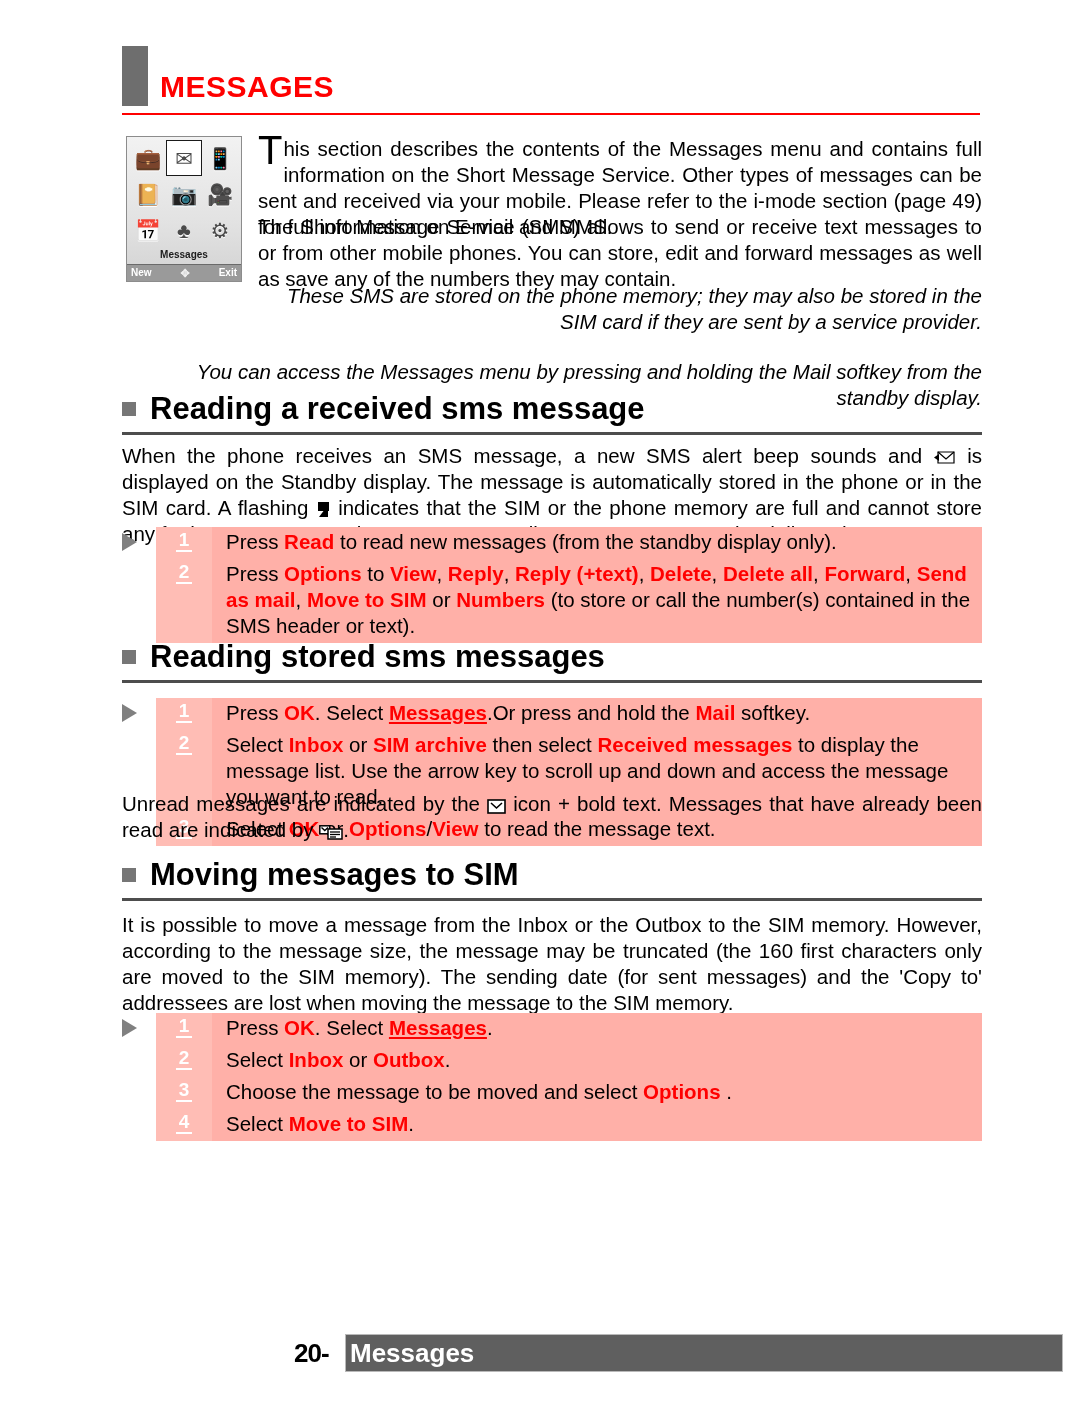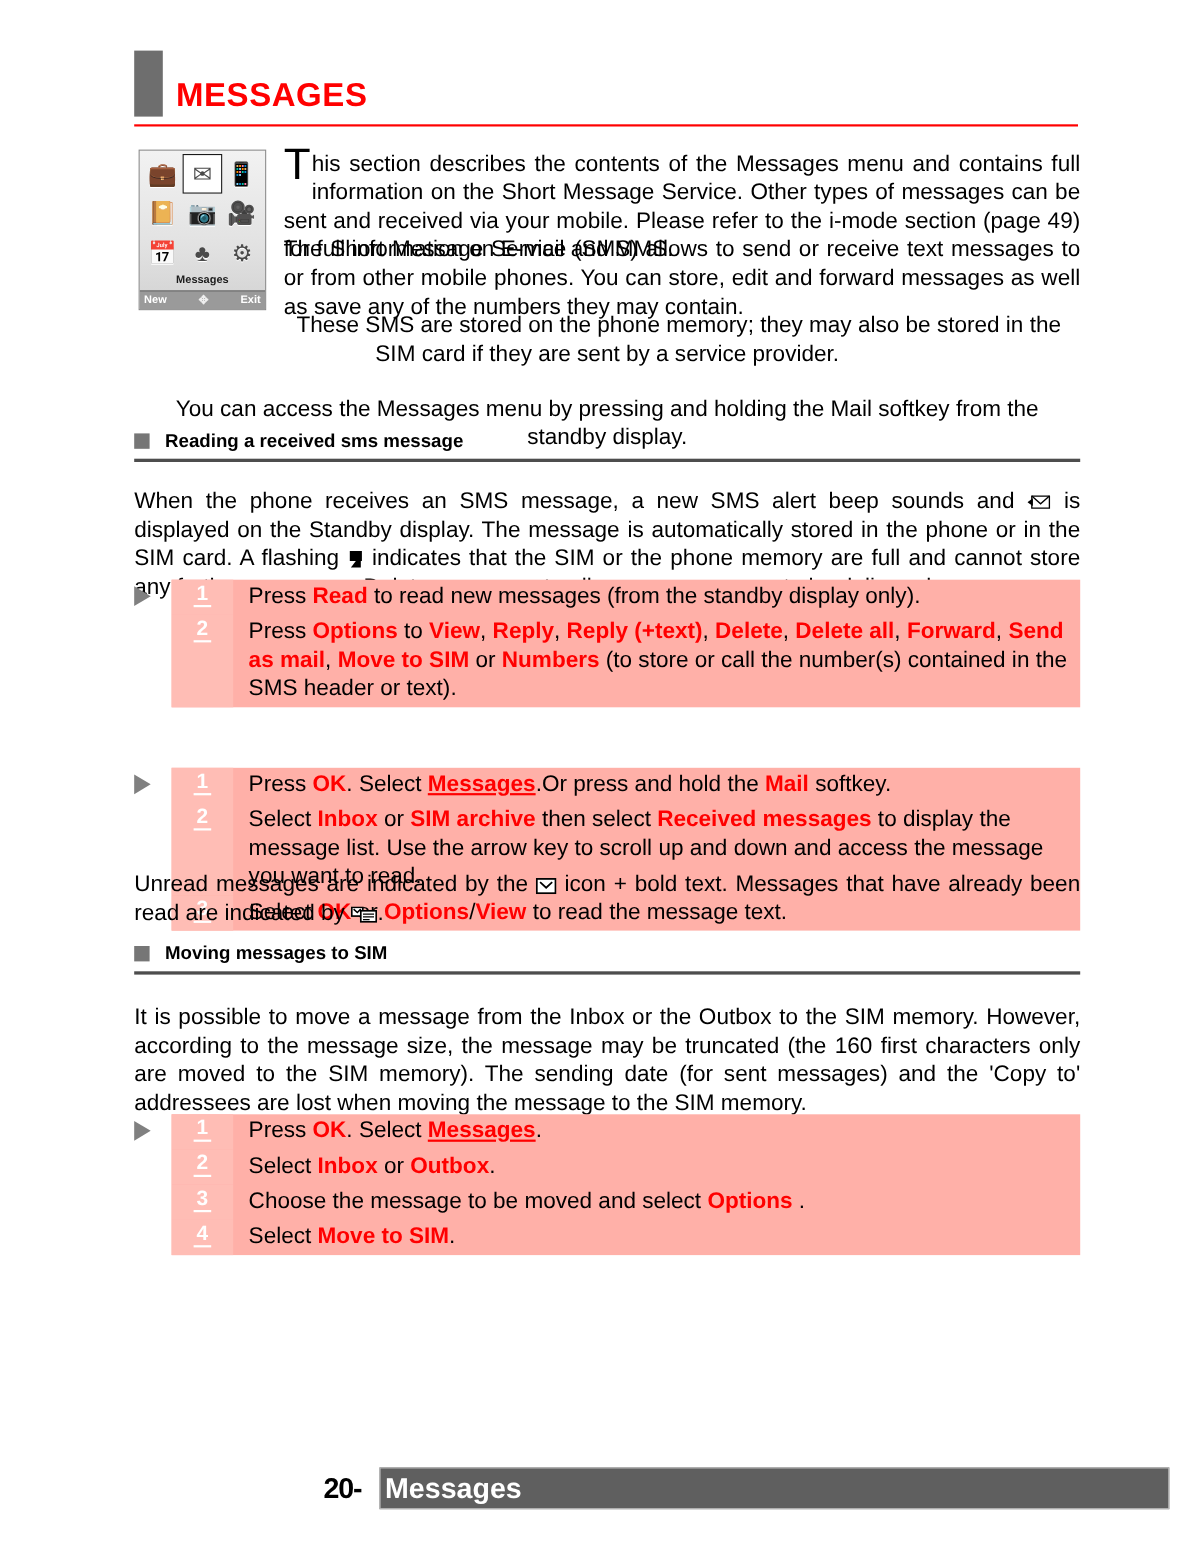--- a/index.html
+++ b/index.html
@@ -169,42 +169,42 @@
     align-items: center;
     gap: 14px;
   }
   .sec-bullet {
     width: 14px;
     height: 14px;
     background: #767676;
     flex: 0 0 auto;
   }
   .sec-title {
-    font-size: 17px;
+    font-size: 31px;
     font-weight: bold;
     color: #000000;
     line-height: 1.1;
   }
   .sec-rule {
     margin-top: 6px;
     width: 860px;
     height: 3px;
     background: #4d4d4d;
   }
 
   
   .para {
     position: absolute;
     left: 122px;
     width: 860px;
     font-size: 20.5px;
     line-height: 26px;
     text-align: justify;
   }
-  .para.nojust { text-align: center; }
+  .para.nojust { text-align: right; font-style: italic; }
 
   
   .steps {
     position: absolute;
     left: 122px;
     width: 860px;
   }
   .steps-inner {
     position: relative;
     margin-left: 34px;
@@ -366,20 +366,27 @@
           <div class="step-num"><span>1</span></div>
           <div class="step-txt"><span>Press </span><span class="r">Read</span><span>  to read new messages (from the standby display only).</span></div>
         </div>
         <div class="step">
           <div class="step-num"><span>2</span></div>
           <div class="step-txt"><span>Press </span><span class="r">Options</span><span> to </span><span class="r">View</span><span>, </span><span class="r">Reply</span><span>, </span><span class="r">Reply (+text)</span><span>, </span><span class="r">Delete</span><span>, </span><span class="r">Delete all</span><span>, </span><span class="r">Forward</span><span>, </span><span class="r">Send as mail</span><span>, </span><span class="r">Move to SIM</span><span> or </span><span class="r">Numbers</span><span> (to store or call the number(s) contained in the SMS header or text).</span></div>
         </div>
       </div>
   </div>
 
+  <div class="section" style="top:640px;">
+    <div class="sec-head">
+      <div class="sec-bullet"></div>
+      <div class="sec-title">Reading stored sms messages</div>
+    </div>
+    <div class="sec-rule"></div>
+  </div>
 
   <div class="steps" style="top:698px;">
     <div class="arrow"></div>
     <div class="steps-inner" id="s2steps">
         <div class="step">
           <div class="step-num"><span>1</span></div>
           <div class="step-txt"><span>Press </span><span class="r">OK</span><span>. Select </span><span class="ru">Messages</span><span>.Or press and hold the </span><span class="r">Mail</span><span> softkey.</span></div>
         </div>
         <div class="step">
           <div class="step-num"><span>2</span></div>

